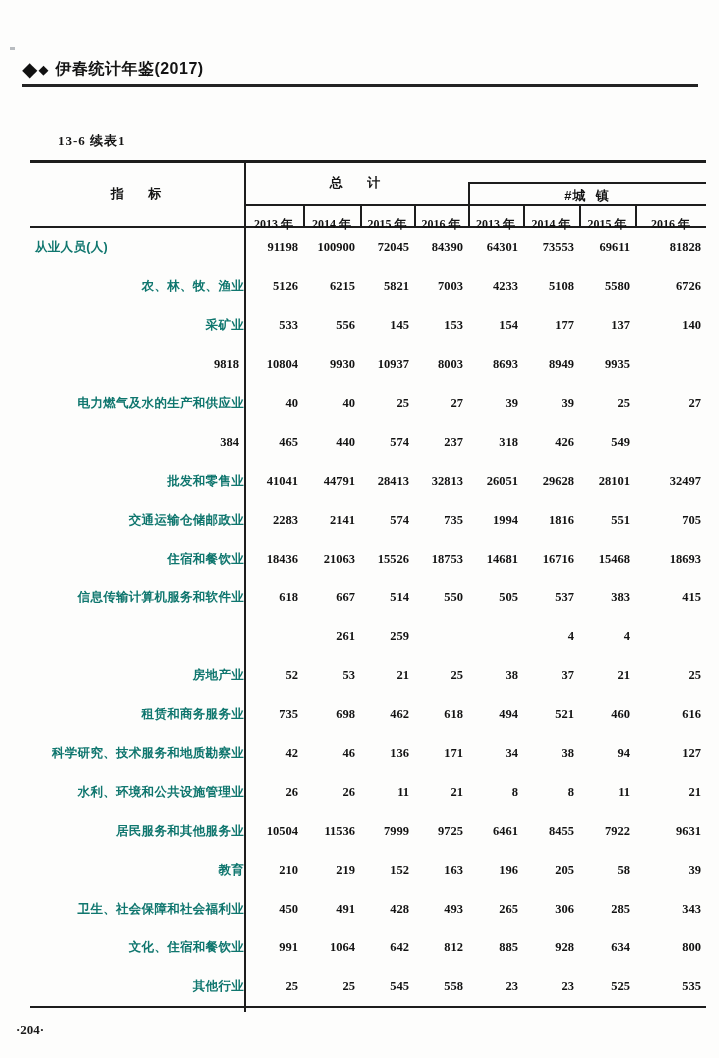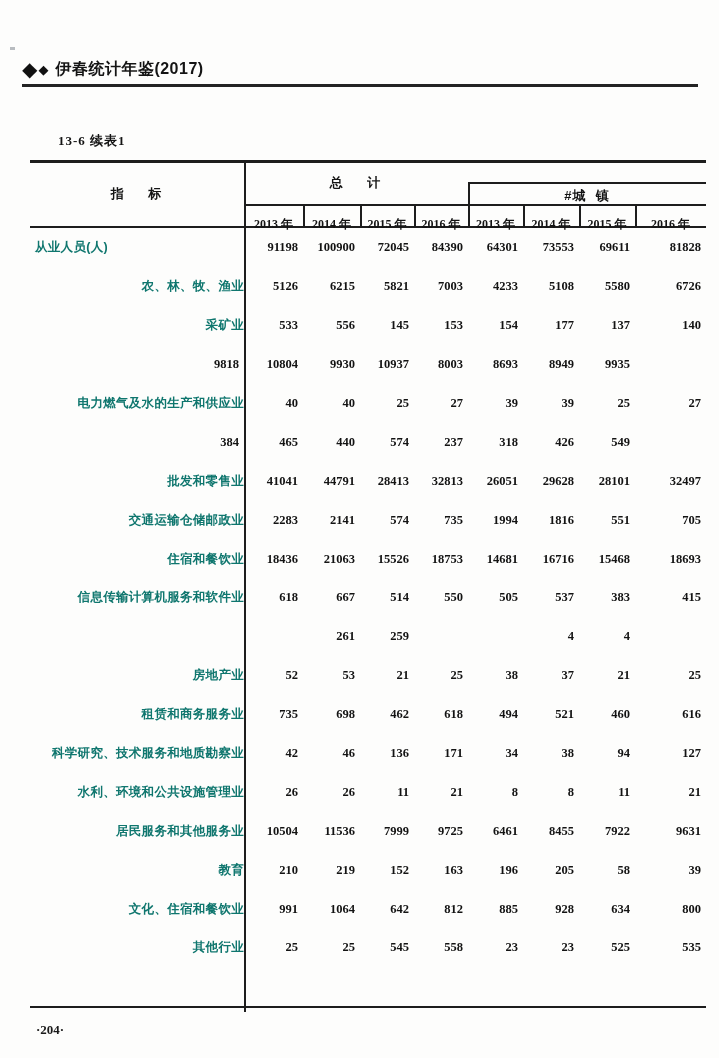--- a/index.html
+++ b/index.html
@@ -73,21 +73,21 @@
     font-size:12.5px; font-weight:bold; color:#0f766e;
     padding-left:5px; white-space:nowrap; letter-spacing:0.3px;
   }
   .rlabel.indent { padding-left:15px;text-align:right; }
   .rval {
     font-family:"Liberation Serif", serif;
     font-size:12.5px; font-weight:bold; color:#131313;
     text-align:right; padding-right:5px; white-space:nowrap;
   }
   .page-num {
-    position:absolute; left:36px; top:1022px;
+    position:absolute; left:16px; top:1022px;
     font-family:"Liberation Serif", serif;
     font-size:13px; font-weight:600; color:#1a1a1a;
   }
 </style>
 </head>
 <body>
 
 <div class="page">
 
   <div class="speck"></div>
@@ -325,20 +325,31 @@
   <span class="rval">210</span>
           <span class="rval">219</span>
           <span class="rval">152</span>
           <span class="rval">163</span>
           <span class="rval">196</span>
           <span class="rval">205</span>
           <span class="rval">58</span>
           <span class="rval">39</span>
         </div>
 
+  <div class="trow">
+    <span class="rlabel indent">卫生、社会保障和社会福利业</span>
+  <span class="rval">450</span>
+          <span class="rval">491</span>
+          <span class="rval">428</span>
+          <span class="rval">493</span>
+          <span class="rval">265</span>
+          <span class="rval">306</span>
+          <span class="rval">285</span>
+          <span class="rval">343</span>
+        </div>
 
   <div class="trow">
     <span class="rlabel indent">文化、住宿和餐饮业</span>
   <span class="rval">991</span>
           <span class="rval">1064</span>
           <span class="rval">642</span>
           <span class="rval">812</span>
           <span class="rval">885</span>
           <span class="rval">928</span>
           <span class="rval">634</span>

